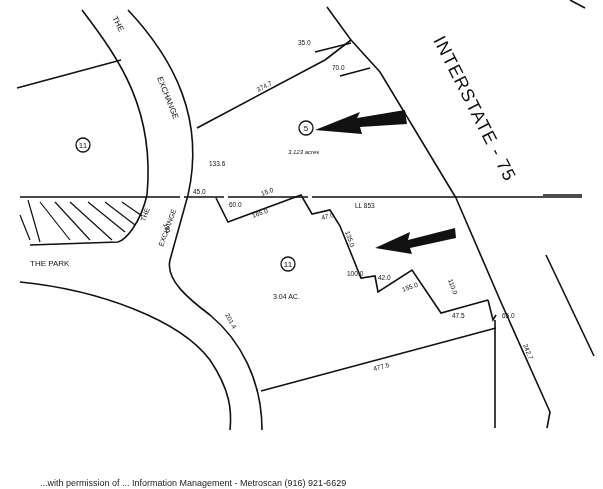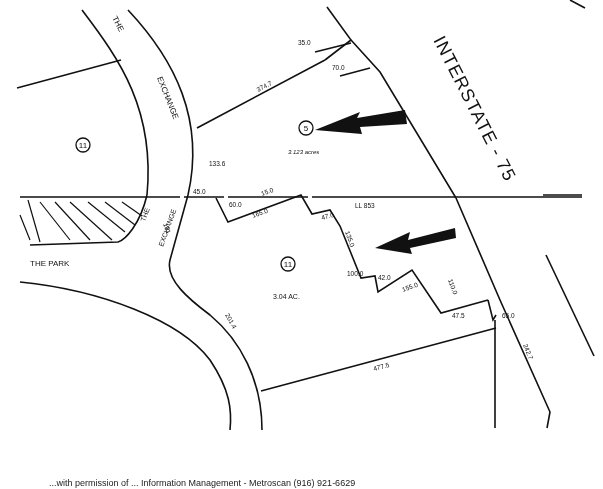--- a/index.html
+++ b/index.html
@@ -1,19 +1,19 @@
 <!DOCTYPE html>
 <html><head>
 <meta charset="utf-8">
 <style>
   html, body { margin:0; padding:0; background:#ffffff; }
   body { width:603px; height:489px; overflow:hidden; position:relative; font-family:"Liberation Sans", sans-serif; }
   #map { position:absolute; left:0; top:0; width:603px; height:489px; }
   svg text { font-family:"Liberation Sans", sans-serif; fill:#111; }
-  .footer { position:absolute; left:40px; top:478px; font-size:9px; color:#222; white-space:nowrap; font-family:"Liberation Sans", sans-serif;margin-left:9px; }
+  .footer { position:absolute; left:40px; top:478px; font-size:9px; color:#222; white-space:nowrap; font-family:"Liberation Sans", sans-serif; }
 </style>
 </head>
 <body>
 
 <svg id="map" viewBox="0 0 603 489" xmlns="http://www.w3.org/2000/svg">
   <g stroke="#111" stroke-width="1.6" fill="none">
 
     <path d="M82 10 C 120 60, 155 110, 147 195"></path>
     <path d="M128 10 C 175 60, 205 120, 188 195"></path>
 

